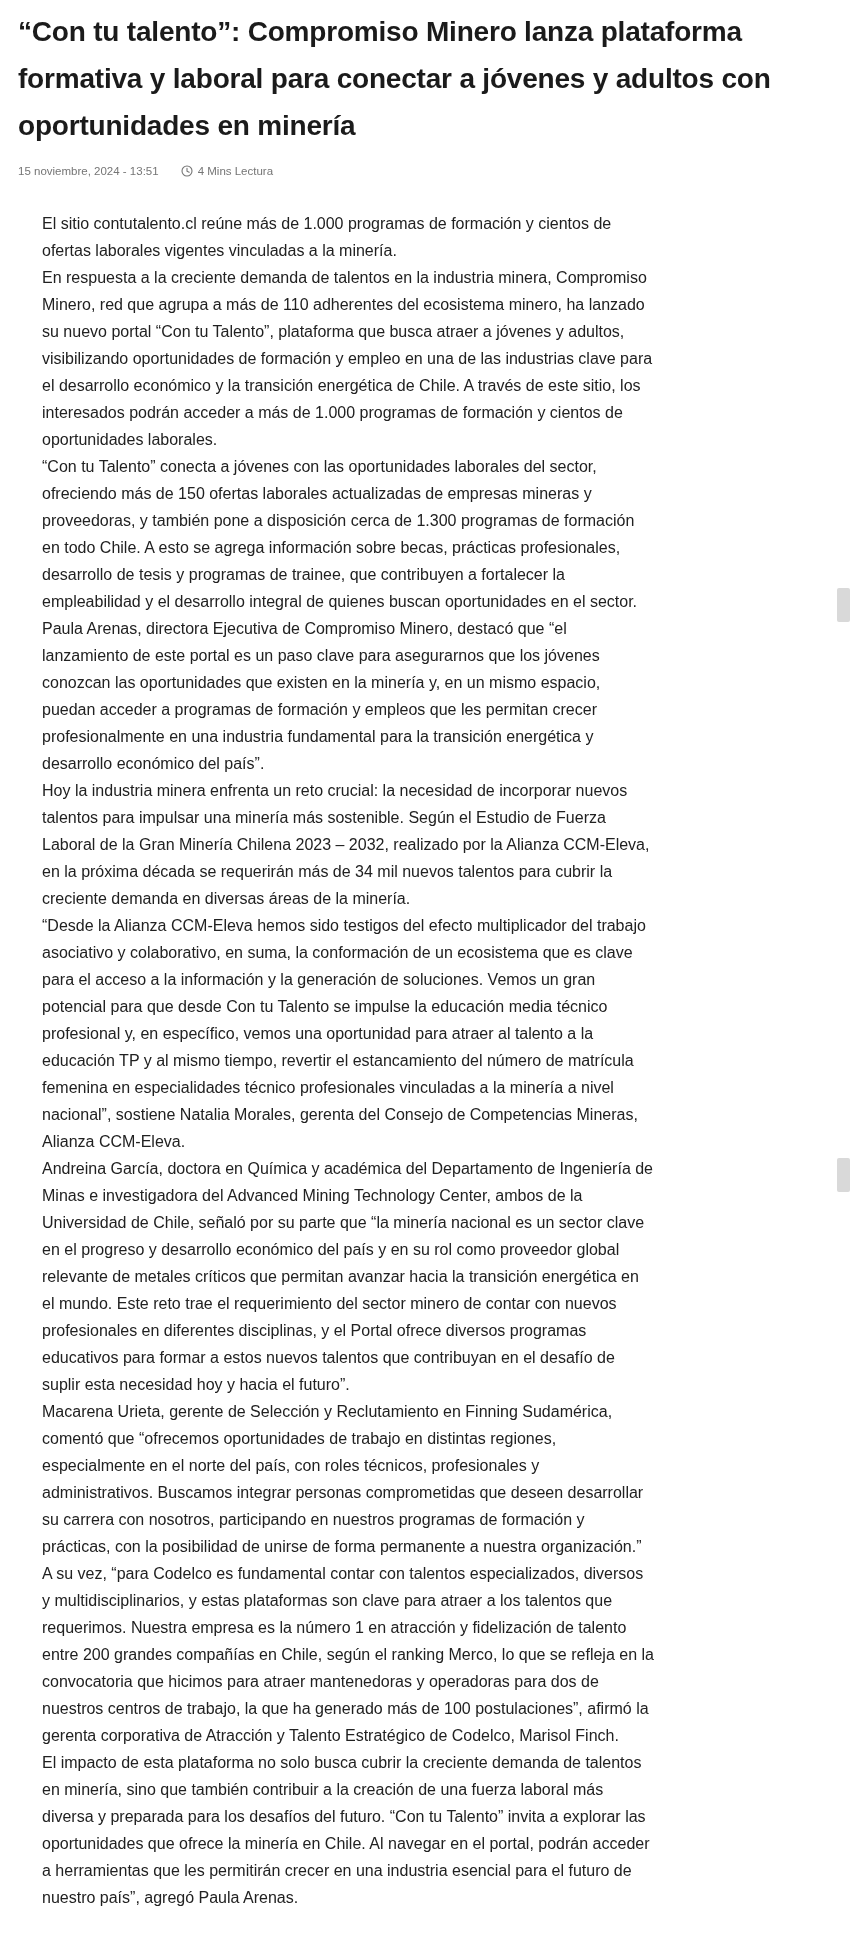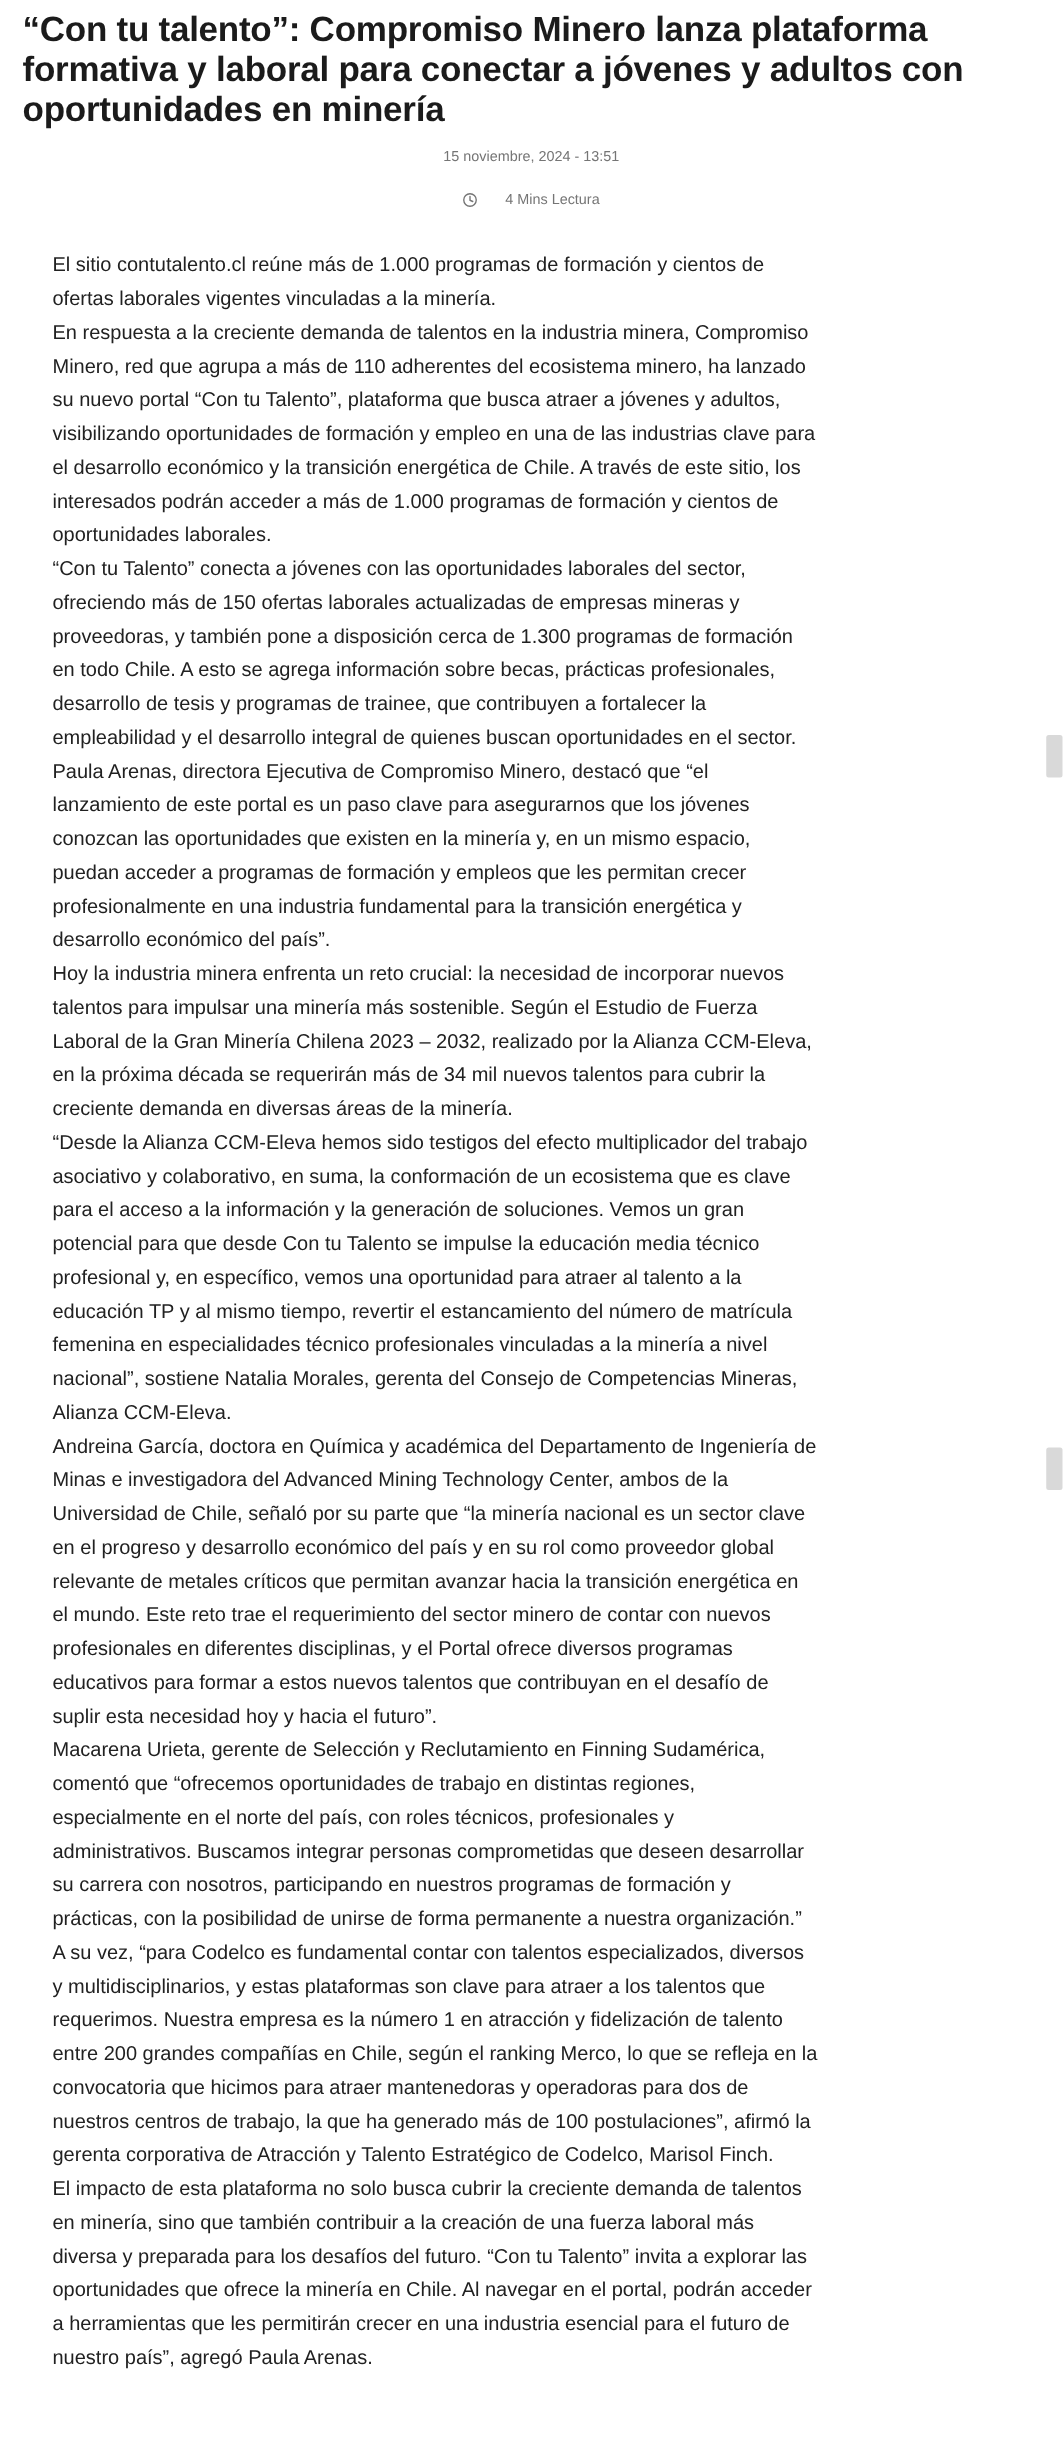--- a/index.html
+++ b/index.html
@@ -14,38 +14,37 @@
   }
   .page {
     position: absolute;
     top: 0; left: 0;
     width: 850px;
   }
   h1.article-title {
     margin: 8px 18px 0 18px;
     max-width: 760px;
     font-size: 28px;
-    line-height: 32px;
+    line-height: 47px;
     font-weight: 700;
     color: #1b1b1b;
     letter-spacing: -0.2px;
   }
   .meta {
     display: flex;
     align-items: center;
     gap: 22px;
     margin: 16px 18px 0 18px;
     font-size: 11.5px;
     color: #757575;
-    flex-direction: column;
   }
   .read-time {
     display: inline-flex;
     align-items: flex-start;
-    gap: 22px;
+    gap: 5px;
   }
   .read-time svg { display: block; }
   .article-body {
     margin: 33px 0 0 42px;
     width: 612px;
     font-size: 16px;
     line-height: 27px;
     color: #212121;
   }
   .article-body p {

